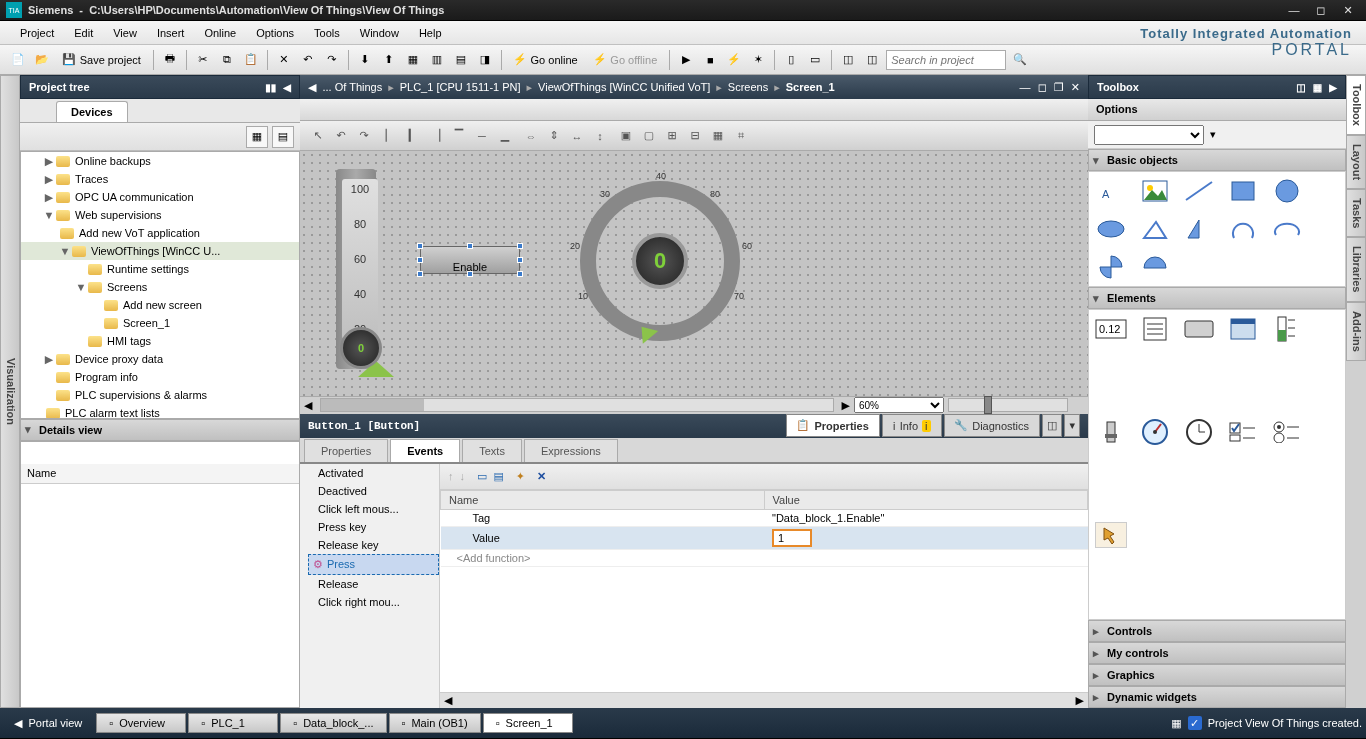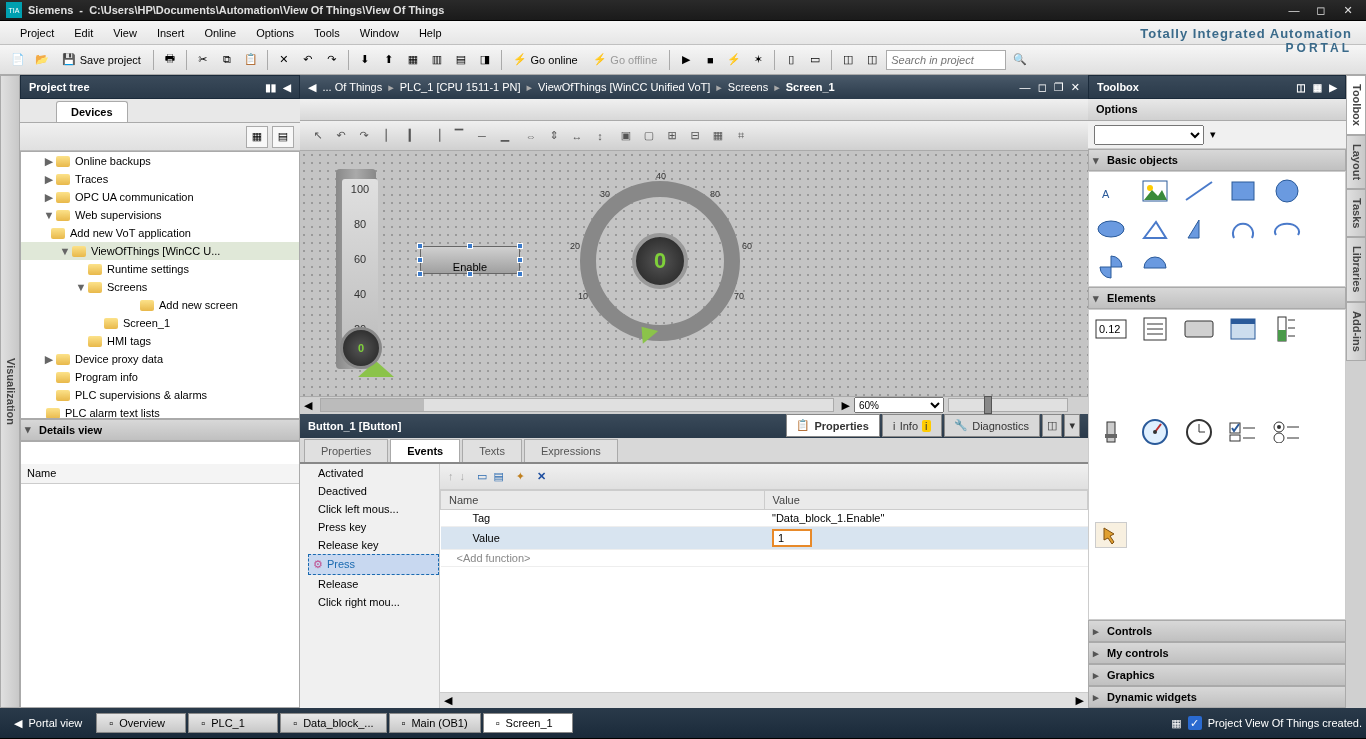--- a/index.html
+++ b/index.html
@@ -5,21 +5,21 @@
 * { box-sizing: border-box; margin: 0; padding: 0; font-family: Arial, sans-serif; font-size: 11px; }
 body { width: 1366px; height: 739px; background: #000; overflow: hidden; }
 .titlebar { height: 21px; background: linear-gradient(#2a2a2a, #1a1a1a); color: #e0e0e0; display: flex; align-items: center; padding: 0 6px; border-bottom: 1px solid #000; }
 .titlebar .logo { width: 16px; height: 16px; background: #00a0b0; margin-right: 6px; font-size: 7px; display: flex; align-items: center; justify-content: center; color: #fff; }
 .titlebar .title { flex: 1; font-weight: bold; }
 .titlebar .winbtns span { display: inline-block; width: 24px; text-align: center; cursor: pointer; }
 .menubar { height: 24px; background: linear-gradient(#f6f6f6, #e6e6e6); display: flex; align-items: center; padding: 0 10px; border-bottom: 1px solid #c0c0c0; }
 .menubar .mitem { padding: 3px 10px; cursor: pointer; }
 .brand { position: absolute; right: 14px; top: 26px; text-align: right; color: #3a6a8a; }
 .brand .line1 { font-size: 13px; font-weight: bold; letter-spacing: 1px; }
-.brand .line2 { font-size: 12px; font-weight: bold; letter-spacing: 3px; }
+.brand .line2 { font-size: 16px; font-weight: normal; letter-spacing: 3px; }
 .toolbar { height: 30px; background: linear-gradient(#f6f6f6, #e0e0e0); display: flex; align-items: center; padding: 0 8px; gap: 4px; border-bottom: 1px solid #aaa; }
 .toolbar .tbtn { width: 20px; height: 20px; display: flex; align-items: center; justify-content: center; cursor: pointer; border-radius: 2px; }
 .toolbar .sep { width: 1px; height: 20px; background: #aaa; margin: 0 2px; }
 .toolbar .savebtn { display: flex; align-items: center; padding: 2px 6px; cursor: pointer; gap: 4px; }
 .toolbar .goonline { display: flex; align-items: center; padding: 2px 6px; cursor: pointer; gap: 3px; }
 .toolbar input[type=text] { height: 20px; width: 120px; padding: 0 4px; font-style: italic; color: #888; border: 1px solid #aaa; }
 .main { display: flex; height: 633px; background: #d0d0d0; }
 .vtab { width: 20px; background: linear-gradient(90deg, #e0e0e0, #c8c8c8); writing-mode: vertical-rl; text-align: center; padding: 8px 2px; border: 1px solid #aaa; font-weight: bold; color: #444; cursor: pointer; }
 .left { width: 280px; display: flex; flex-direction: column; }
 .panel-hdr { height: 24px; background: linear-gradient(#3a4a5a, #2a3a4a); color: #fff; font-weight: bold; display: flex; align-items: center; padding: 0 8px; justify-content: space-between; border: 1px solid #1a2a3a; text-align: center; }
@@ -54,21 +54,21 @@
 .enable-btn .handle { position:absolute;width:6px;height:6px;background:#3a7aca;border:1px solid #fff;}
 .gauge { position: absolute; left: 260px; top: 10px; width: 200px; height: 200px; }
 .gauge-outer { width: 160px; height: 160px; border-radius: 50%; border: 16px solid #888; position: absolute; left: 20px; top: 20px; }
 .gauge-inner { width: 56px; height: 56px; border-radius: 50%; background: radial-gradient(circle,#555,#222); border: 4px solid #999; position: absolute; left: 72px; top: 72px; display:flex;align-items:center;justify-content:center;color:#7fd03a;font-size:22px;font-weight:bold;}
 .gauge-tick { position:absolute;font-size:9px;color:#333;}
 .zoom-bar { height: 18px; background: #d0d0d0; border-top: 1px solid #aaa; display: flex; align-items: center; }
 .zoom-bar .scroll { flex:1;height:14px;background:#e0e0e0;border:1px solid #aaa;margin:0 4px;position:relative;}
 .zoom-bar .scroll .thumb { position:absolute;left:0;width:20%;height:100%;background:#bbb;}
 .zoom-bar select { width:90px;height:16px;font-size:10px;}
 .prop-hdr { height: 24px; background: linear-gradient(#3a4a5a, #2a3a4a); color: #fff; display: flex; align-items: center; padding: 0 8px; }
-.prop-hdr .title { font-weight: bold; }
+.prop-hdr .title { font-weight: bold; font-family: Liberation Mono, monospace; }
 .prop-hdr .rtabs { margin-left: auto; display: flex; gap: 2px; }
 .prop-hdr .rtab { background: #d8d8d8; color: #333; padding: 3px 10px; border: 1px solid #888; display: flex; align-items: center; gap: 4px; cursor: pointer; }
 .prop-hdr .rtab.active { background: #fff; font-weight: bold; }
 .prop-tabs { height: 26px; background: #d8d8d8; display: flex; align-items: flex-end; padding-left: 4px; border-bottom: 2px solid #888; }
 .prop-tabs .ptab { padding: 5px 16px; background: #e0e0e0; border: 1px solid #aaa; border-bottom: none; cursor: pointer; margin-right: 2px; color: #555; }
 .prop-tabs .ptab.active { background: #fff; color: #000; font-weight: bold; }
 .prop-body { flex: 1; display: flex; background: #fff; min-height: 0; }
 .event-list { width: 140px; background: #f0f0f0; border-right: 1px solid #ccc; overflow: auto; padding-left: 8px; }
 .event-list .ev { padding: 3px 10px; cursor: pointer; white-space: nowrap; }
 .event-list .ev.active { background: #c8d8f0; color: #1a6ab0; border: 1px dashed #1a6ab0; }
@@ -216,21 +216,21 @@
           </span>
           <span>OPC UA communication</span>
         </div>
         <div class="tree-item" style="padding-left: 22px;">
           <span class="arrow">▼</span>
           <span class="icon">
             <span class="ifolder"></span>
           </span>
           <span>Web supervisions</span>
         </div>
-        <div class="tree-item" style="padding-left: 17px;">
+        <div class="tree-item" style="padding-left: 26px;">
           <span class="arrow"></span>
           <span class="icon">
             <span class="ifolder"></span>
           </span>
           <span>Add new VoT application</span>
         </div>
         <div class="tree-item selected" style="padding-left: 38px;">
           <span class="arrow">▼</span>
           <span class="icon">
             <span class="ifolder"></span>
@@ -244,21 +244,21 @@
           </span>
           <span>Runtime settings</span>
         </div>
         <div class="tree-item" style="padding-left: 54px;">
           <span class="arrow">▼</span>
           <span class="icon">
             <span class="ifolder"></span>
           </span>
           <span>Screens</span>
         </div>
-        <div class="tree-item" style="padding-left: 70px; margin-left: 36px;">
+        <div class="tree-item" style="padding-left: 70px;">
           <span class="arrow"></span>
           <span class="icon">
             <span class="ifolder"></span>
           </span>
           <span>Add new screen</span>
         </div>
         <div class="tree-item" style="padding-left: 70px;">
           <span class="arrow"></span>
           <span class="icon">
             <span class="ifolder"></span>

